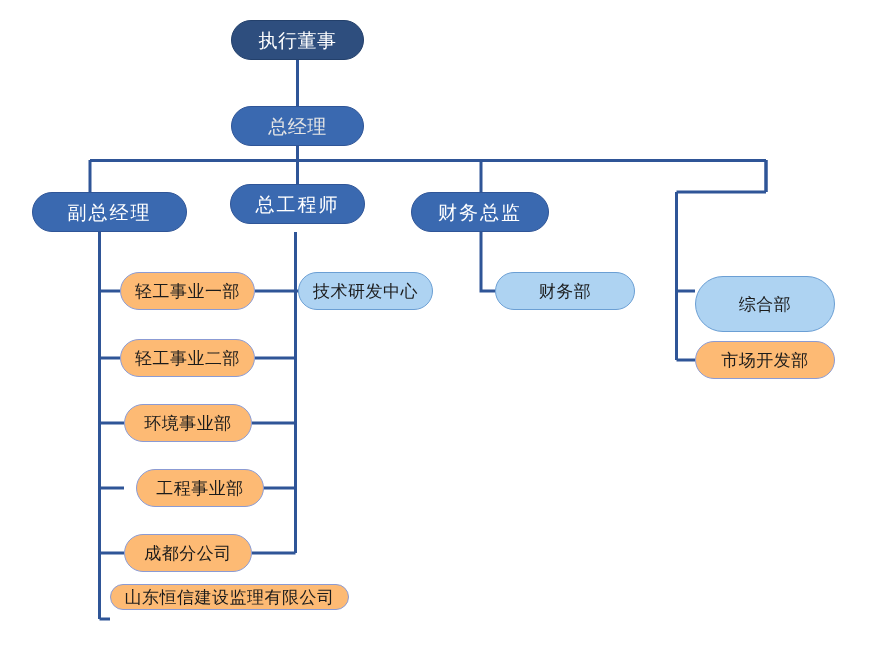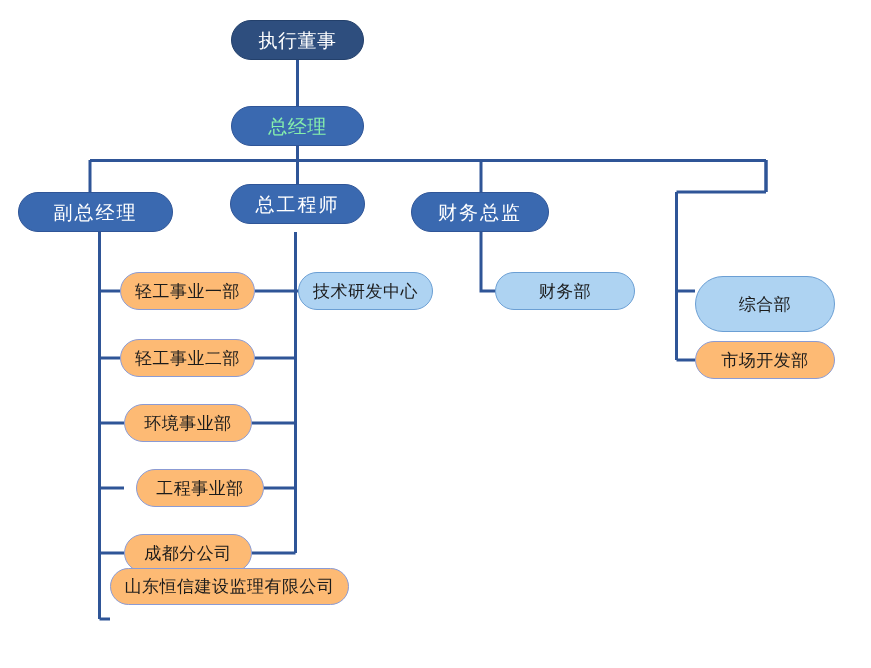--- a/index.html
+++ b/index.html
@@ -46,21 +46,21 @@
   
   .lvl-exec {
     background: #2e4e7e;
     border-color: #23406b;
     color: #ffffff;
     font-size: 19px;
   }
   .lvl-gm {
     background: #3a69b0;
     border-color: #2f5597;
-    color: #86efac;
+    color: #e5e5e5;
     font-size: 19px;
   }
   .lvl-mgr {
     background: #3a69b0;
     border-color: #2f5597;
     color: #ffffff;
     font-size: 19px;
     letter-spacing: 2px;
   }
   .lvl-dept-sky {
@@ -125,21 +125,21 @@
     </g>
   </svg>
 
   <div id="node-layer">
       <div class="node lvl-exec" style="left: 231px; top: 20px; width: 133px; height: 40px;">
         <span class="node-label">执行董事</span>
       </div>
       <div class="node lvl-gm" style="left: 231px; top: 106px; width: 133px; height: 40px;">
         <span class="node-label">总经理</span>
       </div>
-      <div class="node lvl-mgr" style="left: 18px; top: 192px; width: 155px; height: 40px; align-items: center;">
+      <div class="node lvl-mgr" style="left: 32px; top: 192px; width: 155px; height: 40px; align-items: center;">
         <span class="node-label">副总经理</span>
       </div>
       <div class="node lvl-mgr" style="left: 230px; top: 184px; width: 135px; height: 40px;">
         <span class="node-label">总工程师</span>
       </div>
       <div class="node lvl-mgr" style="left: 411px; top: 192px; width: 138px; height: 40px;">
         <span class="node-label">财务总监</span>
       </div>
       <div class="node lvl-dept-lav" style="left: 120px; top: 272px; width: 135px; height: 38px;">
         <span class="node-label">轻工事业一部</span>
@@ -161,18 +161,18 @@
       </div>
       <div class="node lvl-dept-lav" style="left: 124px; top: 404px; width: 128px; height: 38px;">
         <span class="node-label">环境事业部</span>
       </div>
       <div class="node lvl-dept-lav" style="left: 136px; top: 469px; width: 128px; height: 38px;">
         <span class="node-label">工程事业部</span>
       </div>
       <div class="node lvl-dept-lav" style="left: 124px; top: 534px; width: 128px; height: 38px;">
         <span class="node-label">成都分公司</span>
       </div>
-      <div class="node lvl-dept-lav" style="left: 110px; top: 568px; width: 239px; height: 37px; align-items: center;">
+      <div class="node lvl-dept-lav" style="left: 110px; top: 584px; width: 239px; height: 26px; align-items: center;">
         <span class="node-label">山东恒信建设监理有限公司</span>
       </div>
     </div>
 
 </div>
 
 </body></html>

